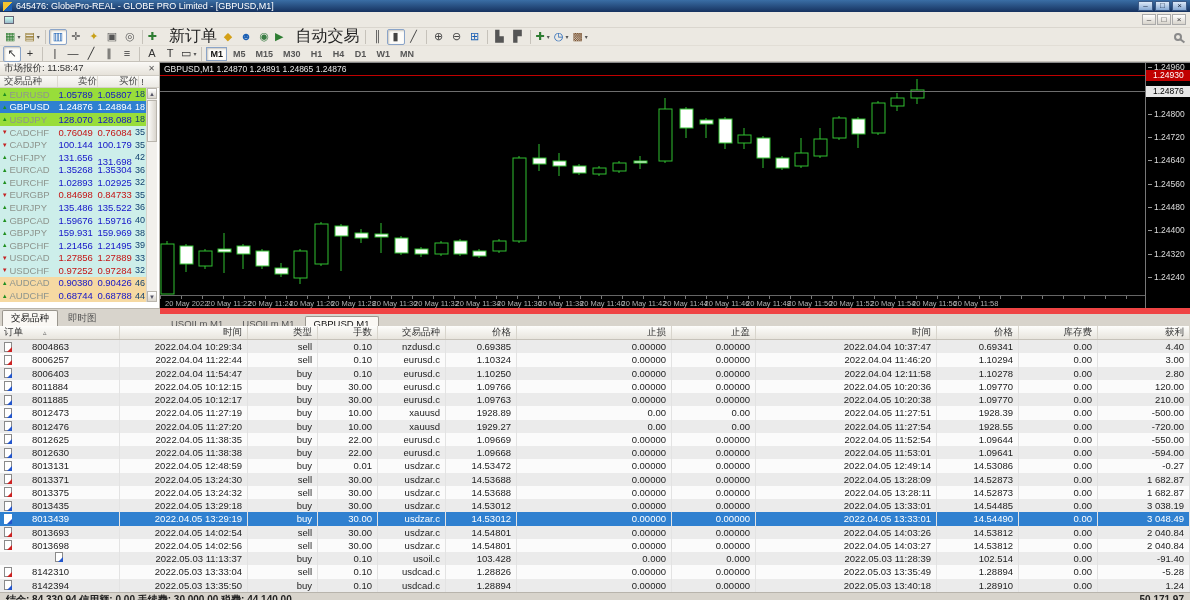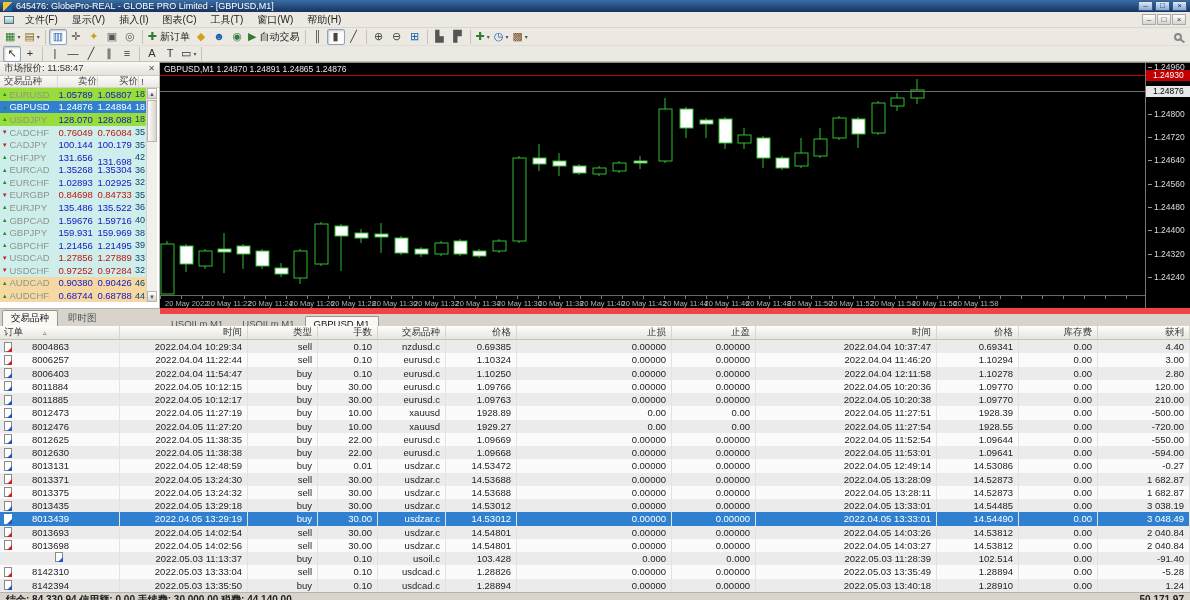--- a/index.html
+++ b/index.html
@@ -21,21 +21,21 @@
   .mdi-btns{margin-left:auto;display:flex;gap:1px;padding-right:2px}
   .mdi-btn{width:14px;height:11px;border:1px solid #aaa;background:linear-gradient(#fff,#d8d4cc);font-size:8px;line-height:9px;text-align:center;color:#333}
 
   
   .toolbar{position:absolute;left:0;right:0;display:flex;align-items:center;background:#ece9e2;padding-left:3px}
   #toolbar1{top:28px;height:18px;border-bottom:1px solid #e2ded6}
   #toolbar2{top:46px;height:16px;border-bottom:1px solid #c6c2ba}
   .tbtn{height:16px;min-width:18px;display:inline-flex;align-items:center;justify-content:center;padding:0 1px;border:1px solid transparent;border-radius:2px;cursor:default}
   .tbtn.pressed{background:#fdfcf9;border-color:#8aa4c8;box-shadow:inset 1px 1px 2px #c9c5bd}
   .glyph{font-size:11px;line-height:11px}
-  .tlabel{font-size:10px;margin-left:3px;color:#222;white-space:nowrap}
+  .tlabel{font-size:16px;margin-left:12px;color:#222;white-space:nowrap}
   .dd{font-size:6px;color:#555;margin-left:2px}
   .tsep{width:1px;height:14px;background:#c6c2ba;margin:0 3px;flex:0 0 auto}
   .tf-btn{min-width:20px;height:14px;padding:0 3px;margin:0 1px;font-size:9px;font-weight:bold;color:#555;display:inline-flex;align-items:center;justify-content:center;border:1px solid transparent}
   .tf-btn.active{background:#fdfcf9;border-color:#8aa4c8;box-shadow:inset 1px 1px 2px #c9c5bd;color:#111}
   .mag-icon{width:8px;height:8px;border:2px solid #8a8a8a;border-radius:50%;position:relative;margin-right:8px}
   .mag-icon::after{content:'';position:absolute;width:5px;height:2px;background:#8a8a8a;right:-5px;bottom:-3px;transform:rotate(40deg)}
 
   
   .mw{position:absolute;left:0;top:62px;width:160px;height:246px;background:#fff;border-right:1px solid #b8b4ac}
   .mw-title{height:14px;background:linear-gradient(#faf9f6,#e6e2da);border-bottom:1px solid #cfcbc3;display:flex;align-items:center;font-size:9.5px;color:#333;padding:0 4px}
@@ -112,29 +112,20 @@
     <span class="title-text">645476: GlobePro-REAL - GLOBE PRO Limited - [GBPUSD,M1]</span>
     <span class="win-btns">
       <span class="win-btn">–</span>
       <span class="win-btn">□</span>
       <span class="win-btn">×</span>
     </span>
   </div>
 
   <div class="menubar">
     <span class="mdi-sys-icon"></span>
-    <span id="menu-items" style="display:flex">
-        <span class="menu-item">文件(F)</span>
-        <span class="menu-item">显示(V)</span>
-        <span class="menu-item">插入(I)</span>
-        <span class="menu-item">图表(C)</span>
-        <span class="menu-item">工具(T)</span>
-        <span class="menu-item">窗口(W)</span>
-        <span class="menu-item">帮助(H)</span>
-      </span>
     <span class="mdi-btns">
       <span class="mdi-btn">–</span>
       <span class="mdi-btn">□</span>
       <span class="mdi-btn">×</span>
     </span>
   </div>
 
   <div class="toolbar" id="toolbar1">
     <span id="toolbar1-items" style="display:flex;align-items:center">
         <span class="tbtn">
@@ -252,20 +243,31 @@
         </span>
         <span class="tbtn">
           <span class="glyph" style="color: rgb(51, 51, 51);">T</span>
         </span>
         <span class="tbtn">
           <span class="glyph" style="color: rgb(51, 51, 51);">▭</span>
           <span class="dd">▾</span>
         </span>
       </span>
     <span class="tsep"></span>
+    <span id="tf-items" style="display:flex;align-items:center">
+        <span class="tf-btn active">M1</span>
+        <span class="tf-btn">M5</span>
+        <span class="tf-btn">M15</span>
+        <span class="tf-btn">M30</span>
+        <span class="tf-btn">H1</span>
+        <span class="tf-btn">H4</span>
+        <span class="tf-btn">D1</span>
+        <span class="tf-btn">W1</span>
+        <span class="tf-btn">MN</span>
+      </span>
   </div>
 
   <div class="mw">
     <div class="mw-title">
       <span>市场报价: 11:58:47</span>
       <span class="mw-close">✕</span>
     </div>
     <div class="mw-colhead">
       <span style="width:58px;padding-left:4px">交易品种</span>
       <span style="width:40px;justify-content:flex-end">卖价</span>

